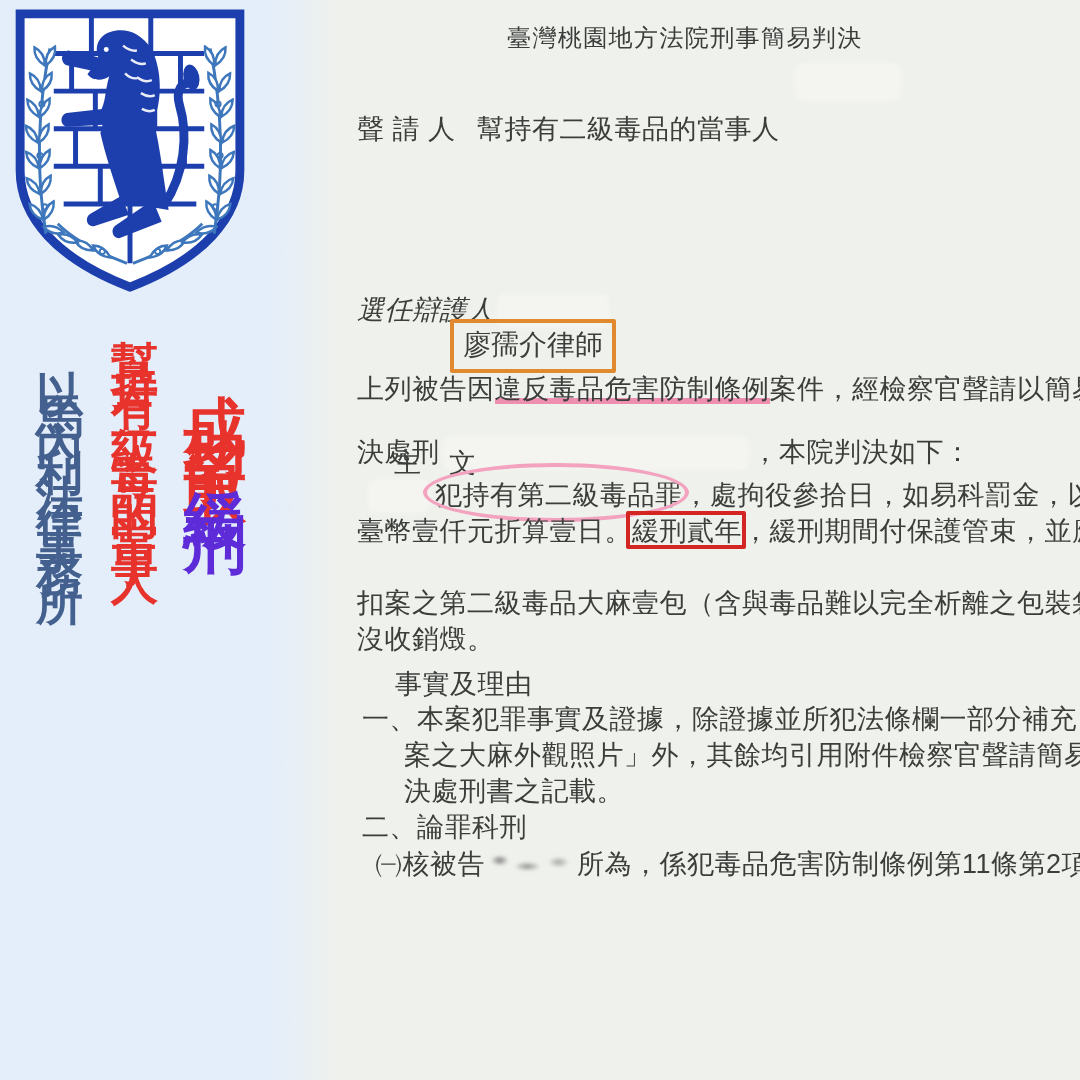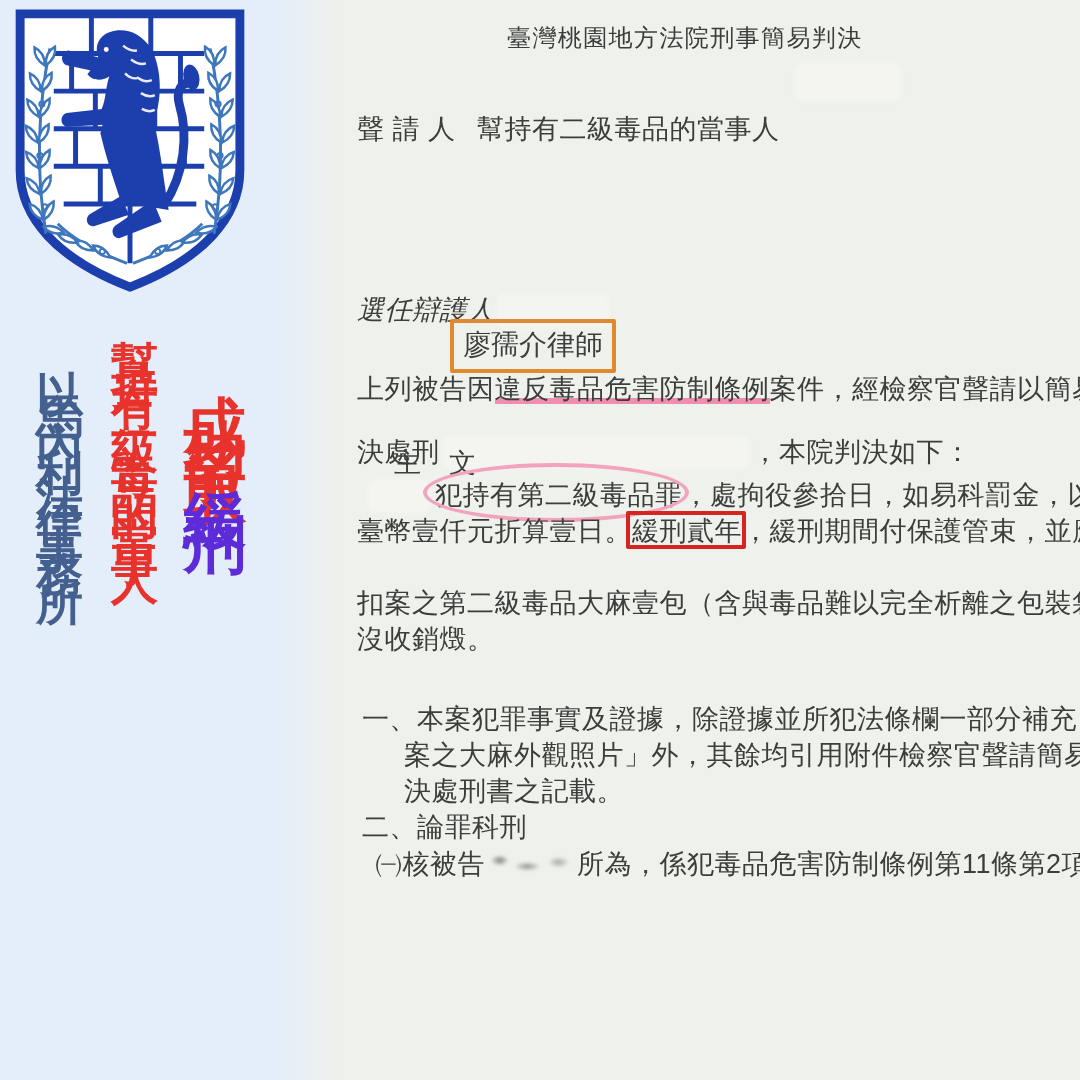--- a/index.html
+++ b/index.html
@@ -196,20 +196,21 @@
 
   <div class="line" style="left:394px;top:445px;">主　文</div>
 
   <div class="line" style="left:371px;top:477px;"><span class="redact redact-inline" style="width:56px;height:28px;margin-right:8px;"></span><span class="circle">犯持有第二級毒品罪</span><span>，處拘役參拾日，如易科罰金，以新</span></div>
 
   <div class="line" style="left:357px;top:513px;"><span>臺幣壹仟元折算壹日。</span><span class="rbox">緩刑貳年</span><span>，緩刑期間付保護管束，並應於</span></div>
 
   <div class="line" style="left:357px;top:585px;">扣案之第二級毒品大麻壹包（含與毒品難以完全析離之包裝袋）</div>
   <div class="line" style="left:357px;top:621px;">沒收銷燬。</div>
 
+  <div class="line" style="left:395px;top:666px;">事實及理由</div>
 
   <div class="line" style="left:362px;top:701px;"><span>一、</span><span>本案犯罪事實及證據，除證據並所犯法條欄一部分補充「扣</span></div>
   <div class="line" style="left:404px;top:737px;">案之大麻外觀照片」外，其餘均引用附件檢察官聲請簡易判</div>
   <div class="line" style="left:404px;top:773px;">決處刑書之記載。</div>
 
   <div class="line" style="left:362px;top:809px;"><span>二、</span><span>論罪科刑</span></div>
 
   <div class="line" style="left:375px;top:846px;"><span>㈠</span><span>核被告</span><span class="smudge"></span><span>所為，係犯毒品危害防制條例第11條第2項之</span></div>
 
 </div>

